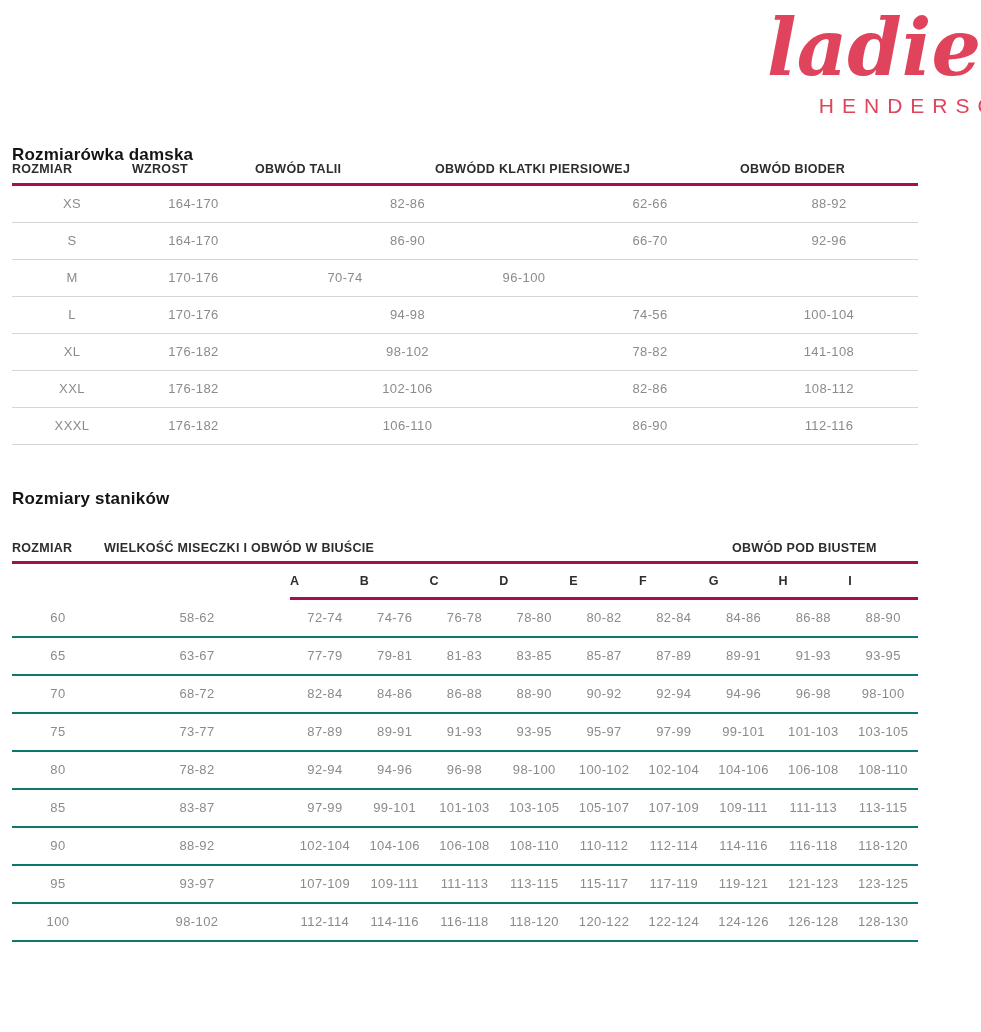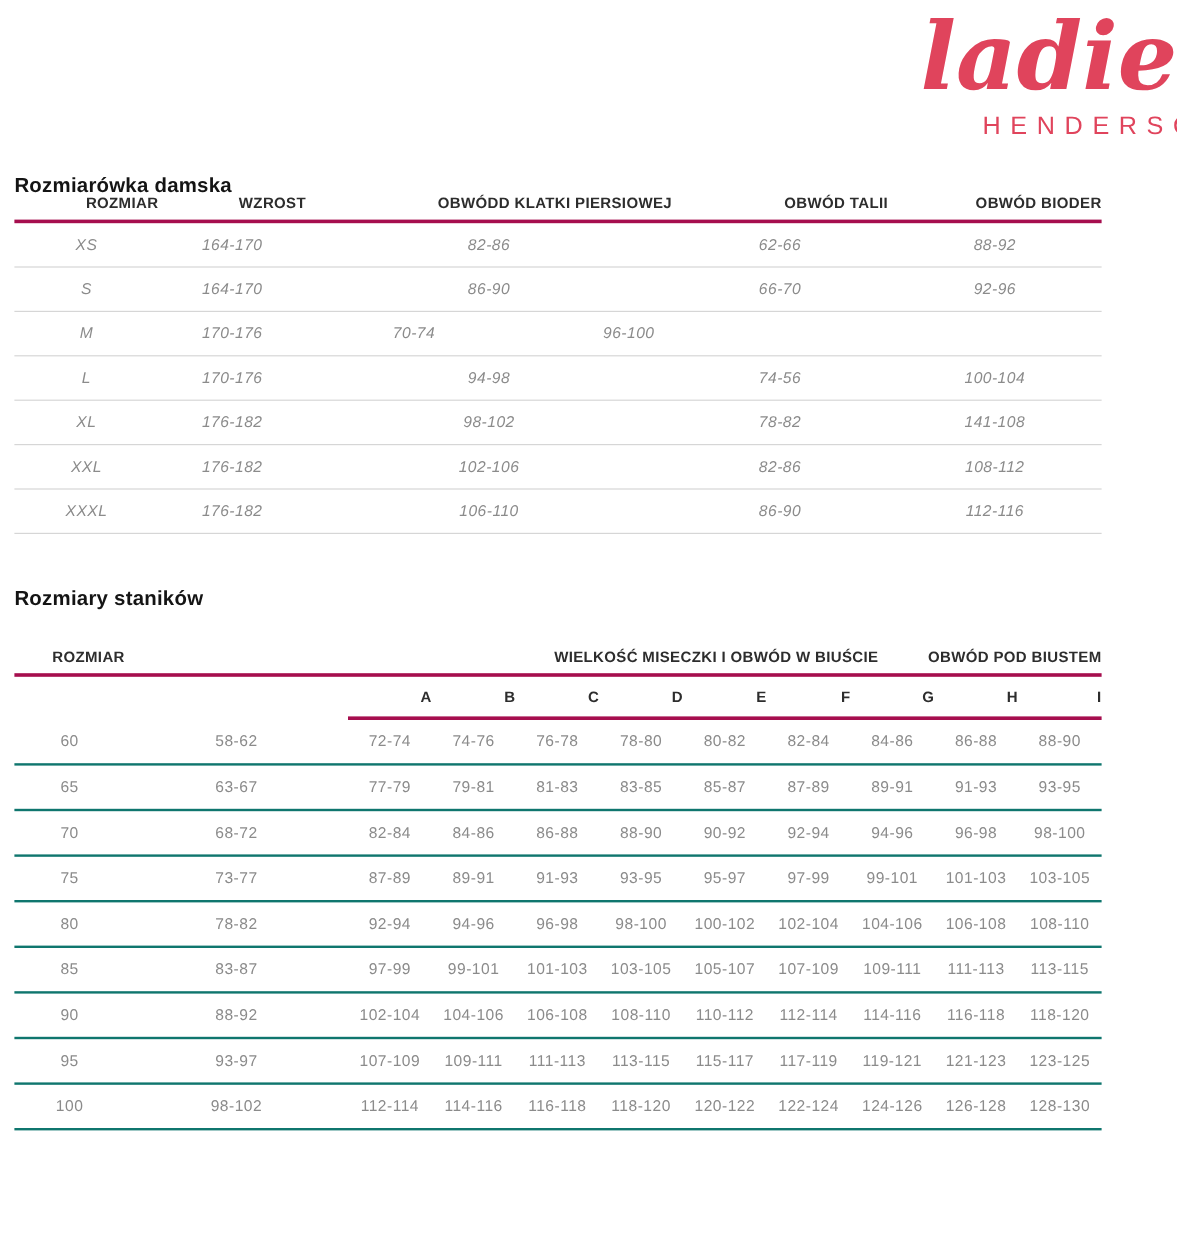--- a/index.html
+++ b/index.html
@@ -21,31 +21,31 @@
   
   .section-title{
     position:absolute;left:12px;font-size:17px;font-weight:bold;color:#141414;
     letter-spacing:.2px;
   }
   #title-1{top:98px;margin-top:47px;}
   #title-2{top:489px;}
   
   .hcell{
     font-size:12.5px;font-weight:600;color:#2d2d2d;letter-spacing:.3px;
-    text-align:right;
+    text-align:left;
   }
   .dcell{
     font-size:13px;color:#8b8b8b;letter-spacing:.4px;text-align:center;
   }
   
   #size-table{position:absolute;top:152px;left:12px;width:906px;}
   .t1-head{display:flex;height:31px;border-bottom:3px solid #a60e4e;}
   .t1-head .hcell{line-height:34px;}
   .t1-row{display:flex;height:36px;border-bottom:1px solid #d6d6d6;}
-  .t1-row .dcell{line-height:36px;font-style:italic;}
+  .t1-row .dcell{line-height:36px;}
   .c1-0{width:120px;} .c1-1{width:123px;} .c1-2{width:305px;}
   .c1-3{width:180px;} .c1-4{width:178px;}
   
   #bra-table{position:absolute;top:532px;left:12px;width:906px;}
   .t2-head{display:flex;height:29px;border-bottom:3px solid #a60e4e;}
   .t2-head .hcell{line-height:32px;}
   .c2-size{width:92px;} .c2-under{width:186px;} .c2-cups{width:628px;}
   .t2-cupline{display:flex;height:36px;}
   .t2-cupline .spacer{width:278px;}
   .t2-cupline .cups{flex:1;display:flex;border-bottom:3px solid #a60e4e;}
@@ -61,22 +61,22 @@
   <span class="logo-script">ladies</span>
   <span class="logo-sub">HENDERSON</span>
 </div>
 
 <div class="section-title" id="title-1">Rozmiarówka damska</div>
 
 <div id="size-table">
   <div class="t1-head">
     <div class="hcell c1-0">ROZMIAR</div>
     <div class="hcell c1-1">WZROST</div>
+    <div class="hcell c1-3">OBWÓD TALII</div>
     <div class="hcell c1-2">OBWÓDD KLATKI PIERSIOWEJ</div>
-    <div class="hcell c1-3">OBWÓD TALII</div>
     <div class="hcell c1-4">OBWÓD BIODER</div>
   </div>
   <div id="size-table-body">
       <div class="t1-row">
         <div class="dcell c1-0">XS</div>
         <div class="dcell c1-1">164-170</div>
         <div class="dcell c1-2">82-86</div>
         <div class="dcell c1-3">62-66</div>
         <div class="dcell c1-4">88-92</div>
       </div>

